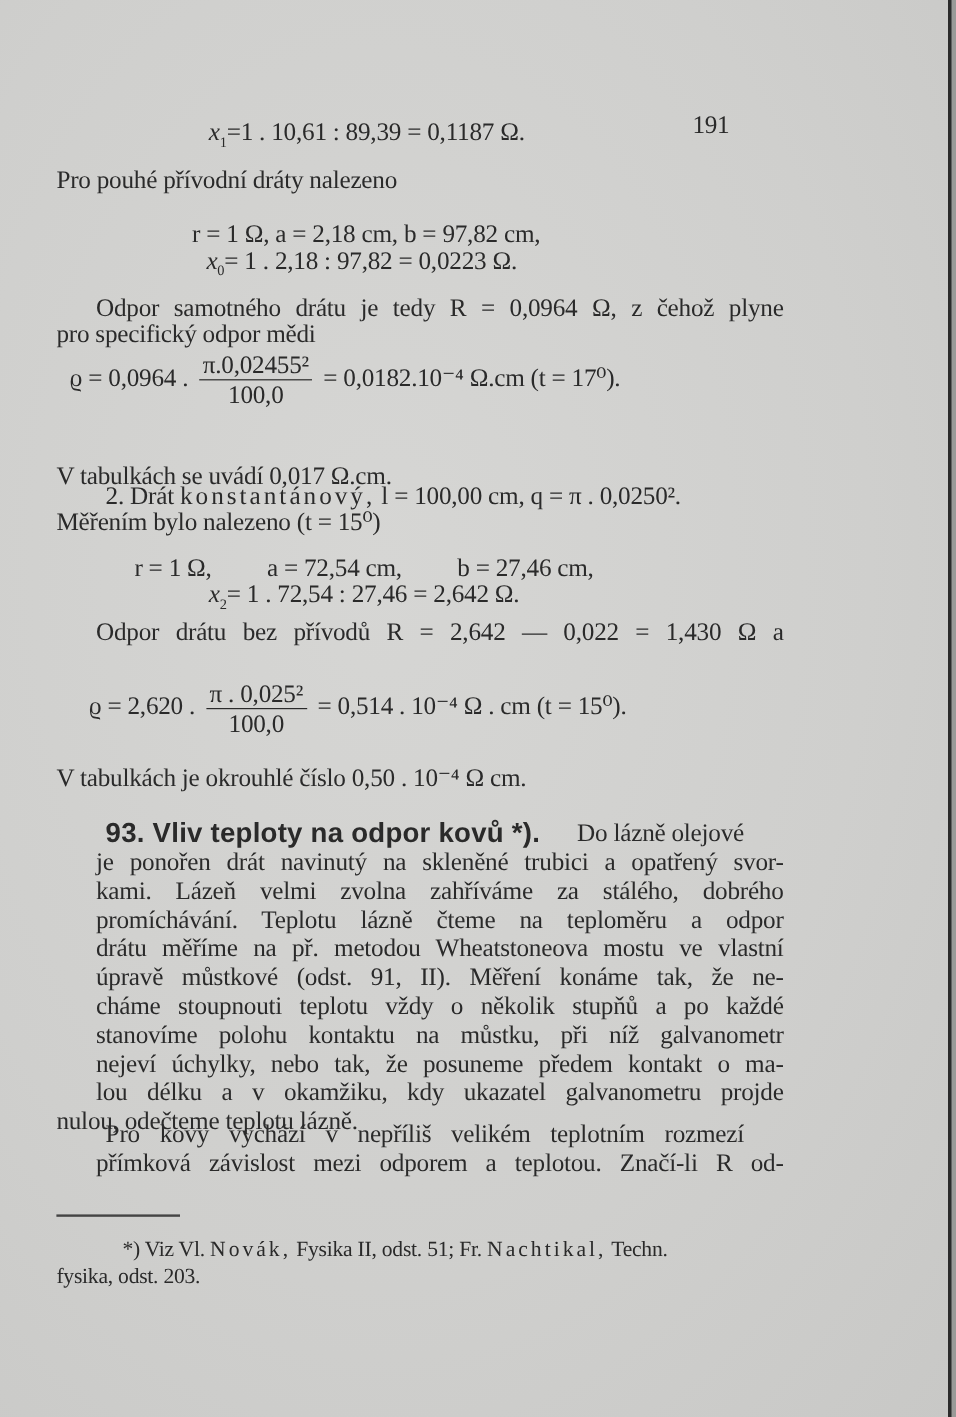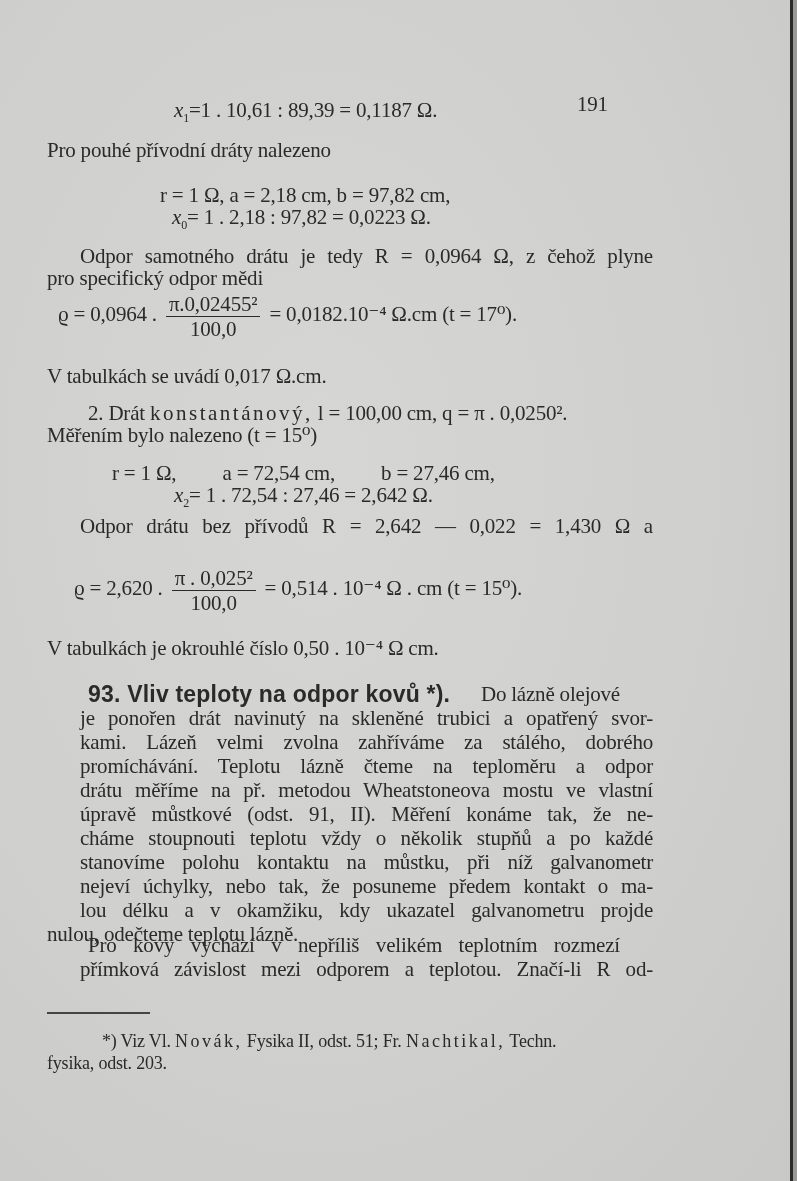--- a/index.html
+++ b/index.html
@@ -63,21 +63,21 @@
 
   <div class="line" style="left:58px; top:292px;">
     <span>ϱ = 0,0964 .</span>
     <span class="frac">
       <span class="num">π.0,02455²</span>
       <span class="den">100,0</span>
     </span>
     <span>= 0,0182.10⁻⁴ Ω.cm  (t = 17⁰).</span>
   </div>
 
-  <div class="line" style="left:47px; top:364px;">V tabulkách se uvádí 0,017 Ω.cm.</div>
+  <div class="line" style="left:47px; top:384px;">V tabulkách se uvádí 0,017 Ω.cm.</div>
 
   <div class="line" style="left:88px; top:401px;">
     <span>2. Drát</span>
     <span class="spaced">konstantánový,</span><span> l = 100,00 cm, q = π . 0,0250².</span>
   </div>
   <div class="line" style="left:47px; top:423px;">Měřením bylo nalezeno (t = 15⁰)</div>
 
   <div class="line" style="left:112px; top:461px;">
     <span>r = 1 Ω,</span>
     <span style="display:inline-block; width:36px;"></span>

